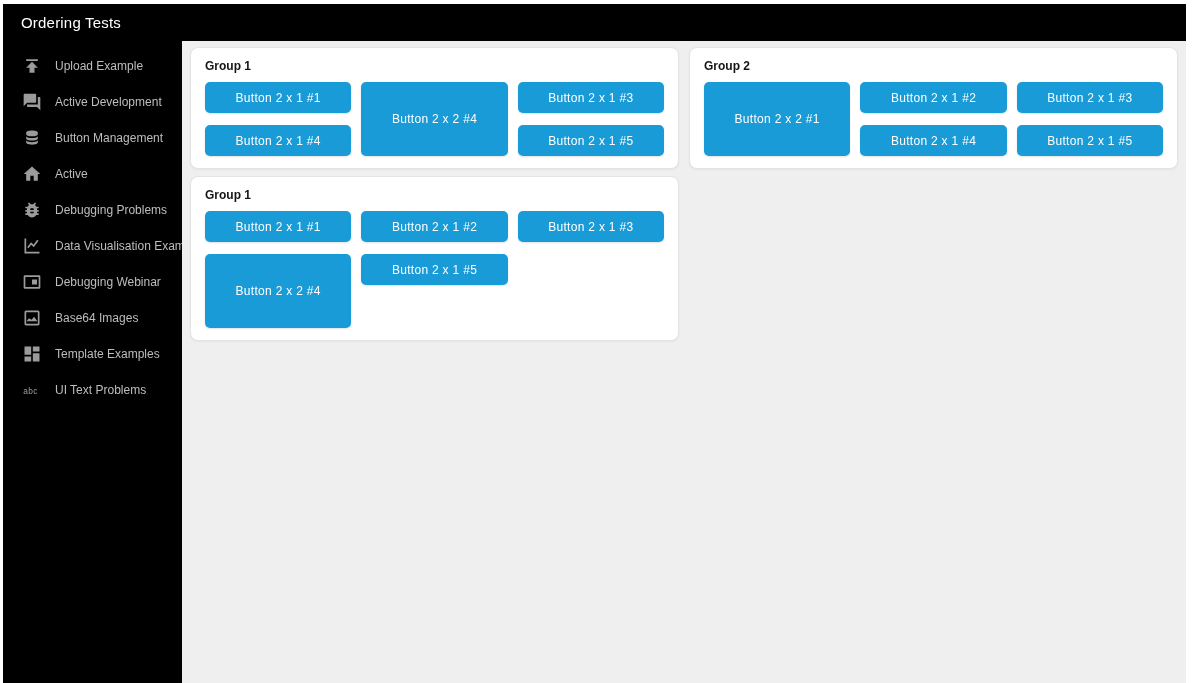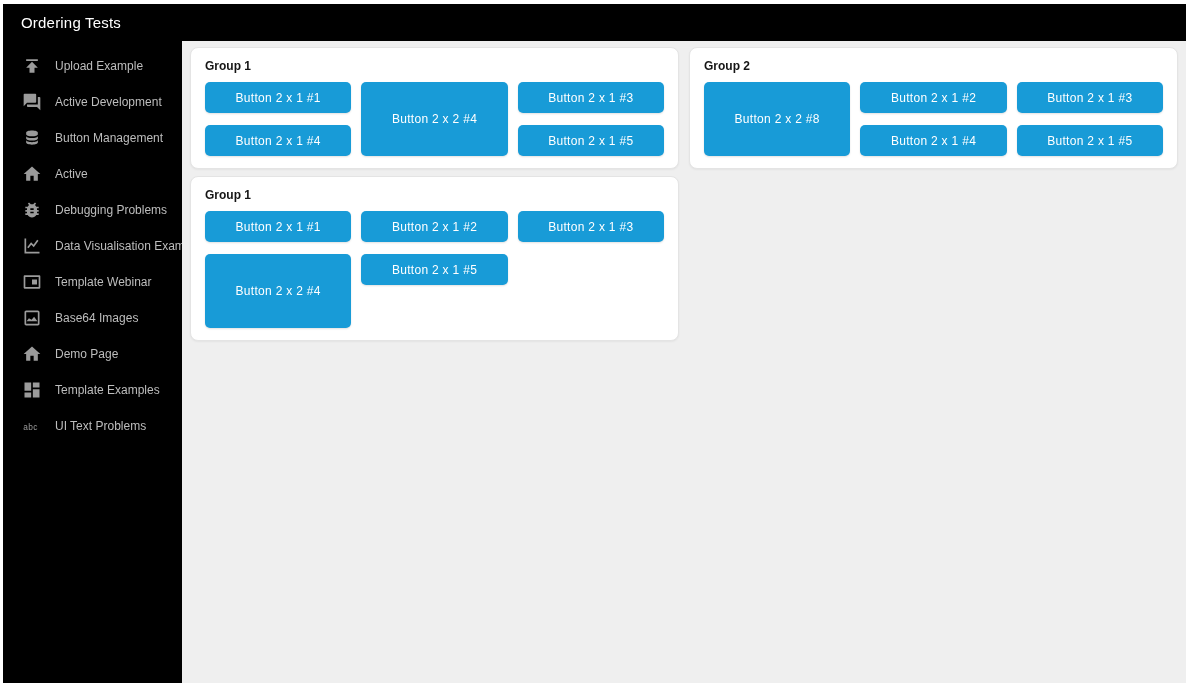--- a/index.html
+++ b/index.html
@@ -154,38 +154,30 @@
           </span>
     <span class="label">Data Visualisation Examples</span>
   </div>
         <div class="sidebar-item">
     <span class="icon">
             <svg viewBox="0 0 24 24">
               <path d="M21 4H3c-.55 0-1 .45-1 1v14c0 .55.45 1 1 1h18c.55 0 1-.45 1-1V5c0-.55-.45-1-1-1zm-1 14H4V6h16v12z"></path>
               <rect x="12" y="9" width="6" height="6"></rect>
             </svg>
           </span>
-    <span class="label">Template Webinar</span>
+    <span class="label">Debugging Webinar</span>
   </div>
         <div class="sidebar-item">
     <span class="icon">
             <svg viewBox="0 0 24 24">
               <path d="M19 3H5c-1.1 0-2 .9-2 2v14c0 1.1.9 2 2 2h14c1.1 0 2-.9 2-2V5c0-1.1-.9-2-2-2zm0 16H5V5h14v14z"></path>
               <path d="M8.3 12.2 5.5 16h13l-4-5.6-3 3.8z"></path>
             </svg>
           </span>
     <span class="label">Base64 Images</span>
-  </div>
-        <div class="sidebar-item">
-    <span class="icon">
-            <svg viewBox="0 0 24 24">
-              <path d="M10 20v-6h4v6h5v-8h3L12 3 2 12h3v8z"></path>
-            </svg>
-          </span>
-    <span class="label">Demo Page</span>
   </div>
         <div class="sidebar-item">
     <span class="icon">
             <svg viewBox="0 0 24 24">
               <path d="M3 13h8V3H3v10zm0 8h8v-6H3v6zm10 0h8V11h-8v10zm0-18v6h8V3h-8z"></path>
             </svg>
           </span>
     <span class="label">Template Examples</span>
   </div>
         <div class="sidebar-item">
@@ -215,21 +207,21 @@
             </button>
             <button class="grid-btn">
               <span>Button 2 x 1 #5</span>
             </button>
           </div>
   </section>
         <section class="card">
     <div class="card-title">Group 2</div>
     <div class="btn-grid">
             <button class="grid-btn span2">
-              <span>Button 2 x 2 #8</span>
+              <span>Button 2 x 2 #1</span>
             </button>
             <button class="grid-btn">
               <span>Button 2 x 1 #2</span>
             </button>
             <button class="grid-btn">
               <span>Button 2 x 1 #3</span>
             </button>
             <button class="grid-btn">
               <span>Button 2 x 1 #4</span>
             </button>

